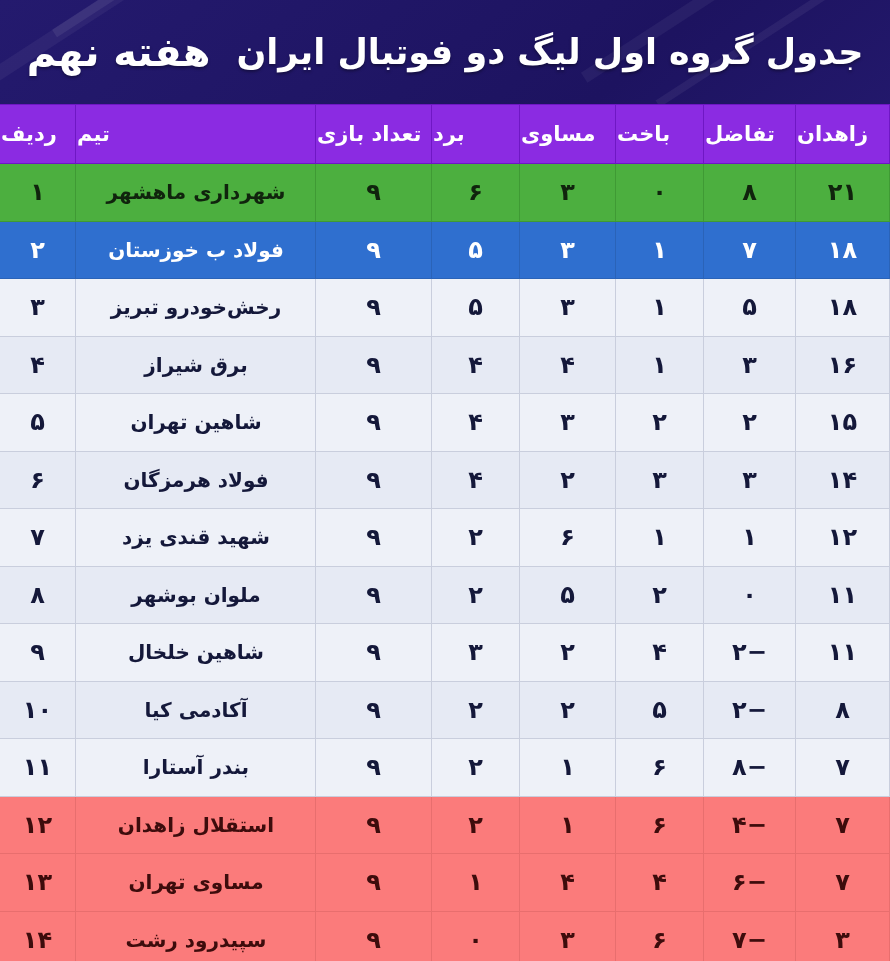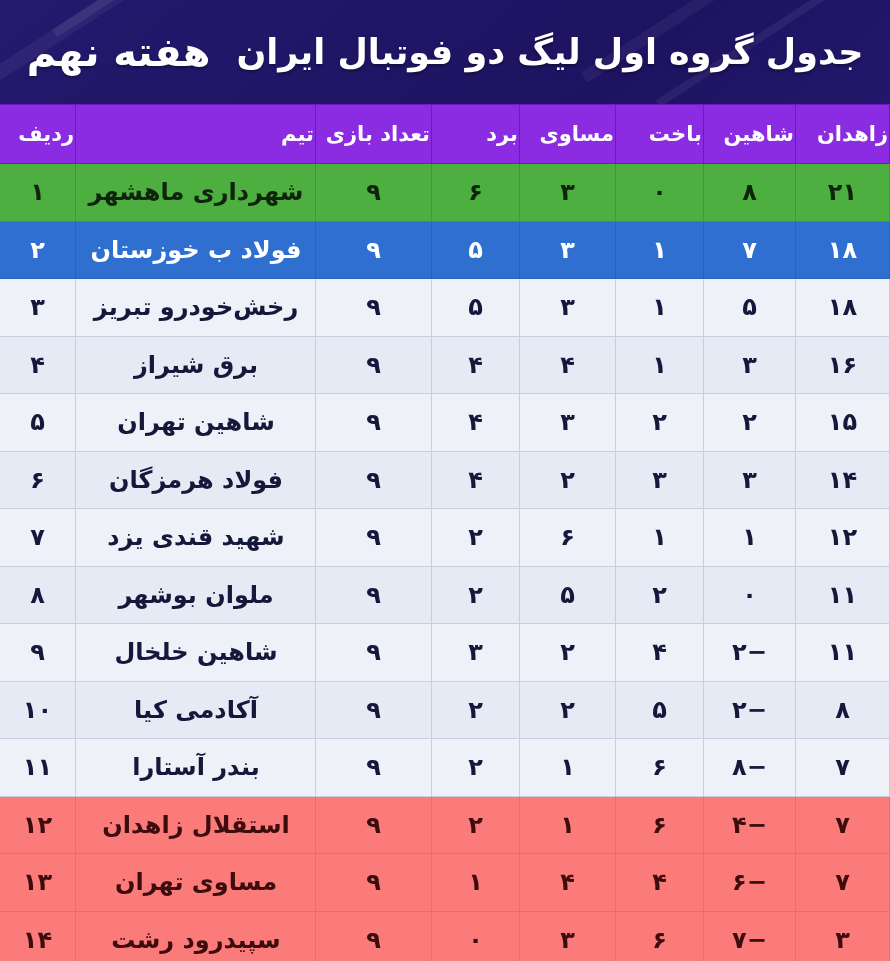--- a/index.html
+++ b/index.html
@@ -83,37 +83,37 @@
   table.standings col.c-diff  { width: 92px; }
   table.standings col.c-pts   { width: 94px; }
 
   table.standings thead th {
     background: #8b2be2;
     color: #ffffff;
     font-size: 21px;
     font-weight: bold;
     height: 56px;
     border: 1px solid #6f17c4;
-    text-align: right;
+    text-align: left;
     vertical-align: middle;
     white-space: nowrap;
   }
   table.standings tbody td {
     height: 54.5px;
     border: 1px solid #c9cedd;
     text-align: center;
     vertical-align: middle;
     font-size: 24px;
     font-weight: bold;
     color: #14183a;
     background: #eef1f8;
     white-space: nowrap;
   }
   table.standings tbody td.team-cell {
-    font-size: 24px;
+    font-size: 20px;
     padding-right: 0;
     text-align: center;
   }
   
   table.standings tbody tr.alt td { background: #e6eaf4; }
 
   
   table.standings tbody tr.row-green td { background: #4caf3f; color: #10240d; border-color: #3f9a34; }
   table.standings tbody tr.row-blue  td { background: #2f6fcf; color: #ffffff; border-color: #2a63b8; }
   table.standings tbody tr.row-red   td { background: #fb7b7b; color: #3d0c0c; border-color: #e86e6e; }
@@ -151,21 +151,21 @@
           <col class="c-loss">
           <col class="c-draw">
         <col class="c-win">
           <col class="c-played">
           <col class="c-team">
           <col class="c-rank">
       </colgroup>
       <thead>
         <tr id="header-row">
             <th>زاهدان</th>
-            <th>شاهین</th>
+            <th>تفاضل</th>
             <th>باخت</th>
             <th>مساوی</th>
             <th>برد</th>
             <th>تعداد بازی</th>
             <th>تیم</th>
             <th>ردیف</th>
           </tr>
       </thead>
       <tbody id="body-rows">
           <tr class="row-green">

